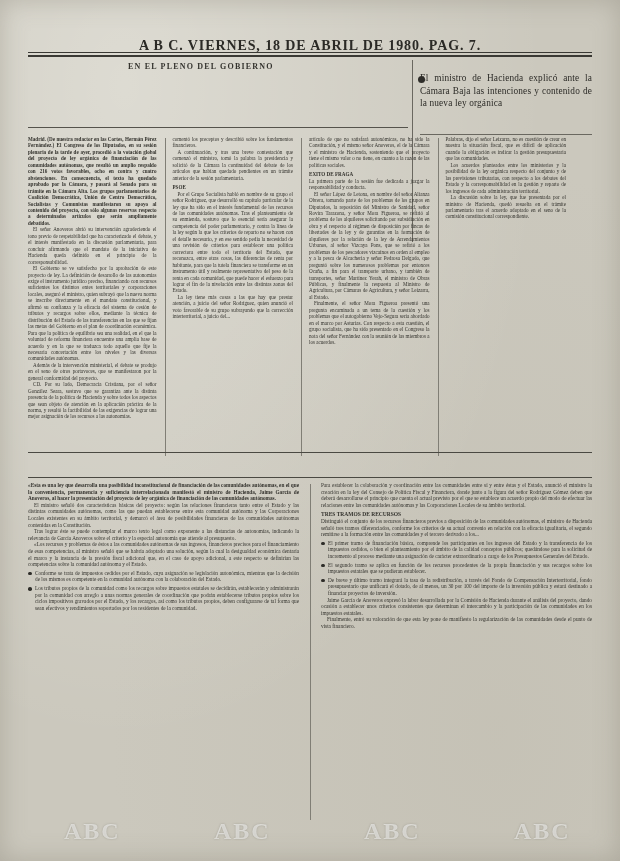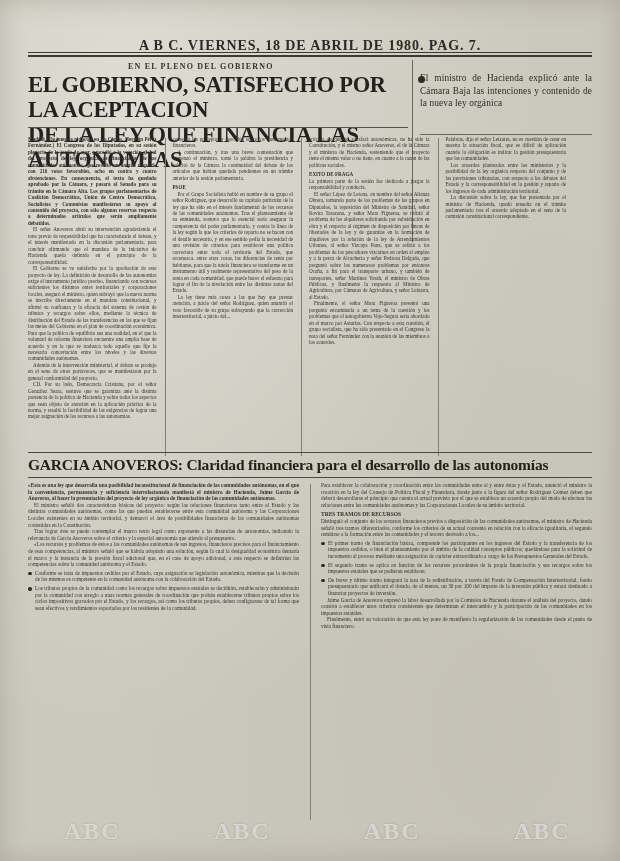--- a/index.html
+++ b/index.html
@@ -248,26 +248,20 @@
 
 <div class="page">
   <div class="paper-tone"></div>
 
   <div class="masthead">A B C.  VIERNES, 18 DE ABRIL DE 1980.  PAG. 7.</div>
   <div class="rule-top"></div>
   <div class="rule-top2"></div>
 
   <div class="kicker">EN EL PLENO DEL GOBIERNO</div>
 
-  <div class="headline-zone">
-    <div class="headline">
-      <span class="l1">EL GOBIERNO, SATISFECHO POR LA ACEPTACION</span>
-      <span class="l2">DE LA LEY QUE FINANCIA LAS AUTONOMIAS</span>
-    </div>
-  </div>
   <div class="hl-rule"></div>
   <div class="vdiv-1"></div>
 
   <div class="sidebar-sum">
     <span class="bullet"></span>
     <p>El ministro de Hacienda explicó ante la Cámara Baja las intenciones y contenido de la nueva ley orgánica</p>
   </div>
   <div class="sb-rule"></div>
 
   <div class="upper">
@@ -297,21 +291,20 @@
     </div>
 
     <div class="col">
       <p class="nt">Palabras, dijo el señor Leizarra, no es cuestión de crear en nuestra la situación fiscal, que es difícil de aplicación cuando la obligación es indicar la gestión presupuestaria que las comunidades.</p>
       <p>Los acuerdos planteados entre los ministerios y la posibilidad de la ley orgánica respecto del conjunto y de las previsiones tributarias, con respecto a los debates del Estado y la corresponsabilidad en la gestión y reparto de los ingresos de cada administración territorial.</p>
       <p>La discusión sobre la ley, que fue presentada por el ministro de Hacienda, quedó resuelta en el trámite parlamentario tras el acuerdo adoptado en el seno de la comisión constitucional correspondiente.</p>
     </div>
   </div>
 
   <div class="mid-rule"></div>
-  <div class="headline2">GARCIA ANOVEROS: Claridad financiera para el desarrollo de las autonomías</div>
   <div class="mid-rule2"></div>
 
   <div class="lower">
     <div class="lcol">
       <p class="nt strong-lead">«Esta es una ley que desarrolla una posibilidad inconstitucional de financiación de las comunidades autónomas, en el que la conveniencia, permanencia y suficiencia interrelacionada manifestó el ministro de Hacienda, Jaime García de Anoveros, al hacer la presentación del proyecto de ley orgánica de financiación de las comunidades autónomas.</p>
       <p>El ministro señaló dos características básicas del proyecto: según las relaciones financieras tanto entre el Estado y las distintas comunidades autónomas, como las que puedan establecerse entre esta comunidad autónoma y las Corporaciones Locales existentes en su ámbito territorial, y demarcó el área de posibilidades financieras de las comunidades autónomas contenidas en la Constitución.</p>
       <p>Tras lograr éste se puede contemplar el marco texto legal como exponente a las distancias de autonomías, indicando la relevancia de García Anoveros sobre el criterio y la especial autonomía que atiende al presupuesto.</p>
       <p>«Los recursos y problemas de éstos a las comunidades autónomas de sus ingresos, financieros precisos para el financiamiento de esas competencias, al ministro señaló que se habría adoptado una solución, según la cual la desigualdad económica dentaría el marco y la instancia de la presión fiscal adicional que, en el caso de apoyo adicional, a este respecto se definirían las competencias sobre la comunidad autónoma y el Estado.</p>
       <p class="bullet-p">Conforme se trata de impuestos cedidos por el Estado, cuya asignación se legislación autonómica, mientras que la decisión de los mismos es competente en la comunidad autónoma con la colaboración del Estado.</p>
       <p class="bullet-p">Los tributos propios de la comunidad como los recargos sobre impuestos estatales se decidirán, establecerán y administrarán por la comunidad con arreglo a unas normas generales de coordinación que podrán establecerse tributos propios sobre los ciclos impositivos gravados por el Estado, y los recargos, así como los tributos propios, deben configurarse de tal forma que sean efectivos y rendimientos soportados por los residentes de la comunidad.</p>

